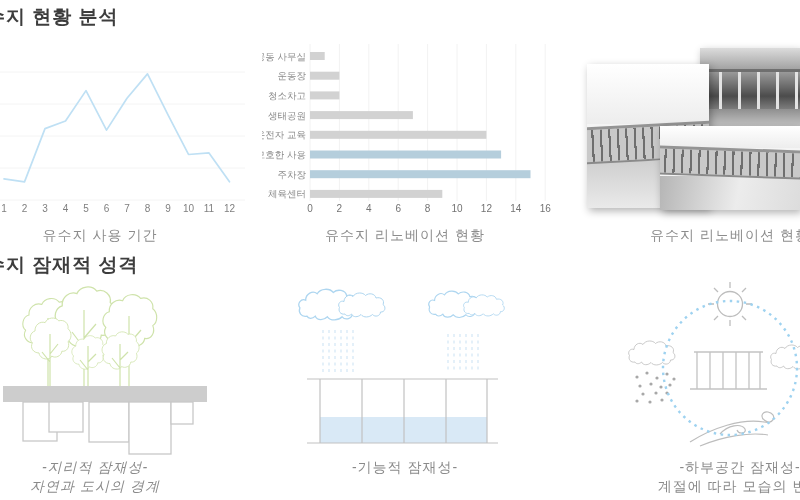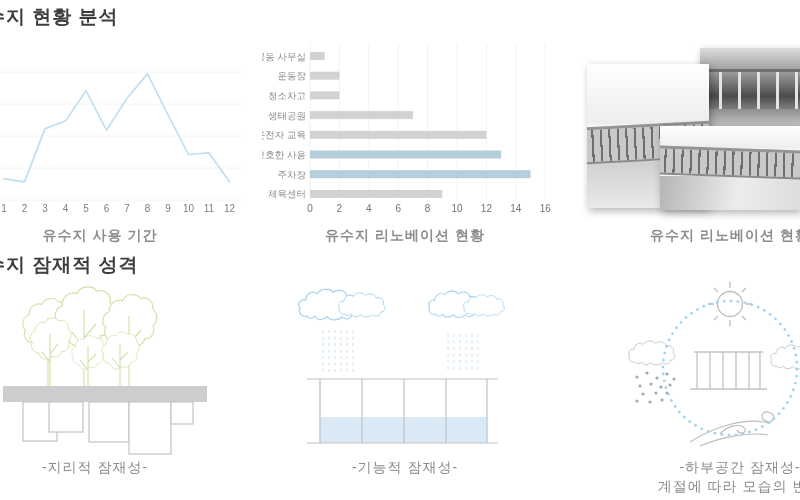--- a/index.html
+++ b/index.html
@@ -7,21 +7,21 @@
     width:800px;height:500px;position:relative;overflow:hidden;
     background:#ffffff;
     font-family:"Liberation Sans","DejaVu Sans",sans-serif;
     color:#3d3d3d;
   }
   .abs{position:absolute;}
   .sec-title{
     font-size:19px;font-weight:bold;color:#3d3d3d;letter-spacing:1px;white-space:nowrap;
   }
   .chart-caption{
-    font-size:14px;color:#8c8c8c;text-align:center;letter-spacing:1px;white-space:nowrap;font-weight:bold;
+    font-size:14px;color:#8c8c8c;text-align:center;letter-spacing:1px;white-space:nowrap;
   }
   .diagram-caption{
     font-size:14px;color:#8a8a8a;text-align:center;line-height:19px;letter-spacing:1px;white-space:nowrap;
   }
   svg{display:block;}
   
   .photo{position:absolute;box-shadow:2px 3px 8px rgba(0,0,0,.30);overflow:hidden;background:#f4f4f4;}
   .photo .sky{width:100%;background:linear-gradient(180deg,#ffffff,#ededed);}
   .photo .band{width:100%;border-top:3px solid #949494;border-bottom:2px solid #8a8a8a;
     background:repeating-linear-gradient(90deg,#6f6f6f 0 2px,#c9c9c9 2px 8px);}
@@ -149,22 +149,23 @@
   <rect x="3" y="104" width="204" height="16" fill="#cdcdcd"></rect>
 
   <g stroke="#c8c8c8" stroke-width="1.3" fill="#ffffff">
     <rect x="23" y="120" width="34" height="39"></rect>
     <rect x="49" y="120" width="34" height="30"></rect>
     <rect x="89" y="120" width="40" height="40"></rect>
     <rect x="129" y="120" width="42" height="52"></rect>
     <rect x="171" y="120" width="22" height="22"></rect>
   </g>
 </svg>
-<div class="abs diagram-caption" style="left:0;width:190px;top:458px;">
+<div class="abs diagram-caption" style="left:0;width:190px;top:458px;font-style:italic;">
   <div>-지리적 잠재성-</div>
+  <div>자연과 도시의 경계</div>
 </div>
 
 <svg class="abs" style="left:280px;top:282px;" width="230" height="175" viewBox="0 0 230 175">
   <defs>
     <path id="cloud" d="M14 44 C5 46 0 38 3 31 C-2 24 5 16 12 19 C12 9 23 3 30 9 C35 0 50 0 55 7 C62 1 74 3 76 12 C86 9 94 17 90 25 C97 30 94 41 85 40 C85 48 74 51 69 45 C63 51 51 52 46 45 C40 51 30 51 27 44 C22 49 16 48 14 44 Z"></path>
   </defs>
 
   <g stroke="#d3e7f6" stroke-width="1.2" stroke-dasharray="3 3.5">
     <path d="M43 48 V90 M49 48 V90 M55 48 V90 M61 48 V90 M67 48 V90 M73 48 V90"></path>
     <path d="M168 52 V90 M174 52 V90 M180 52 V90 M186 52 V90 M192 52 V90 M198 52 V90"></path>

